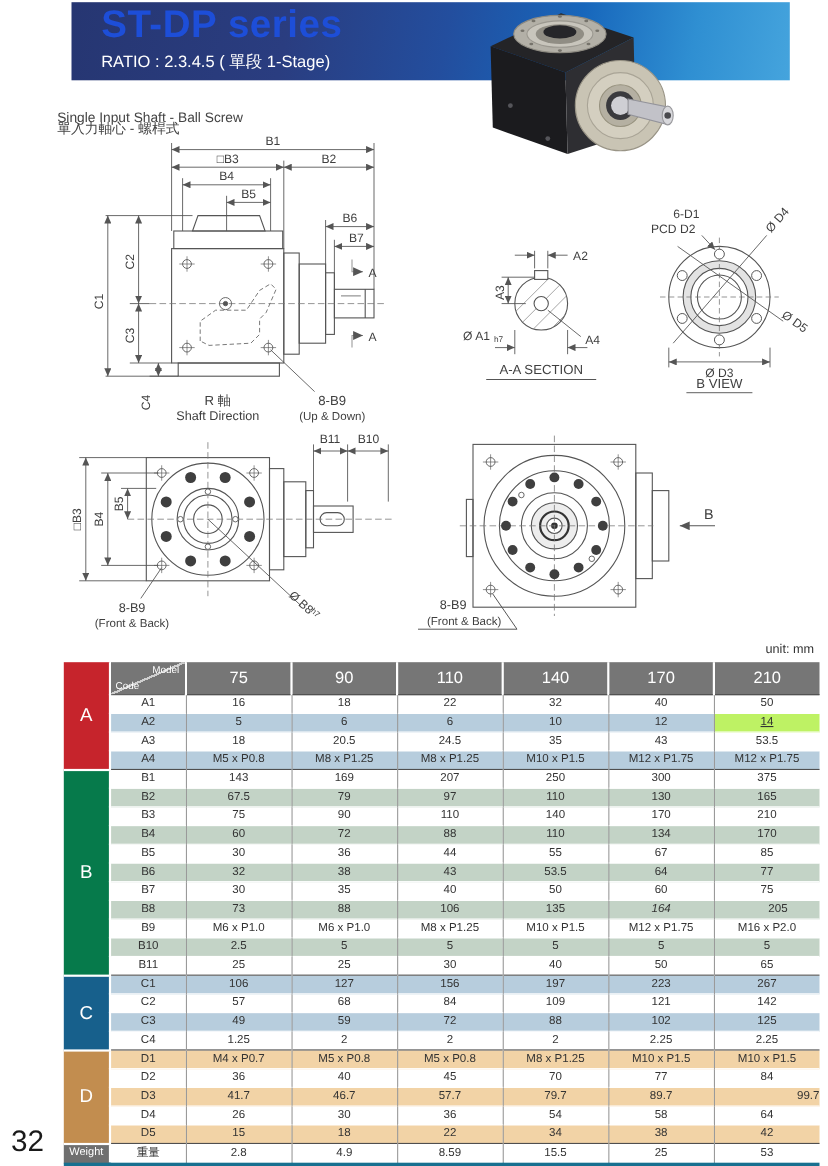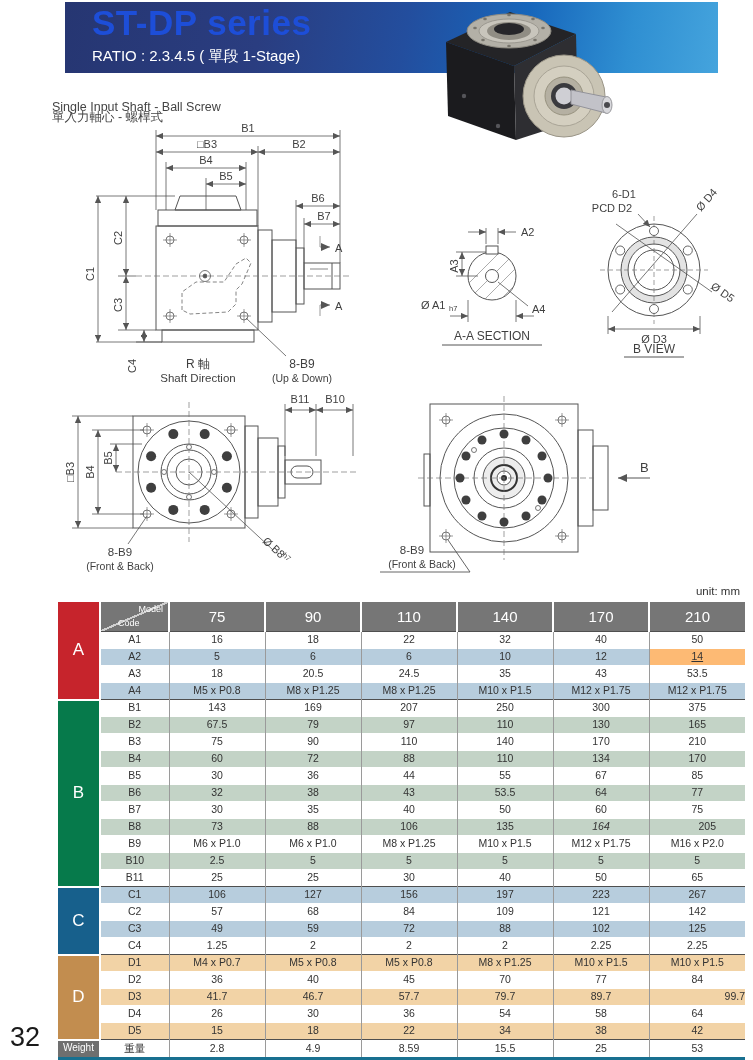--- a/index.html
+++ b/index.html
@@ -22,21 +22,21 @@
   .spec-wrap{position:absolute;left:58px;top:602px;}
   table.spec{border-collapse:collapse;table-layout:fixed;width:687px;font-size:10.5px;color:#333;
              border-bottom:3px solid #187090;}
   table.spec td{height:16px;text-align:center;vertical-align:middle;padding:0;line-height:1.05;}
   tr.hdr td{height:29px;}
   td.colhead{background:#767676;color:#fff;font-size:15px;border-left:2px solid #fff;}
   td.corner{background:#767676;position:relative;border-left:2px solid #fff;}
   td.corner .diag{position:absolute;left:0;top:0;right:0;bottom:0;
      background:linear-gradient(to bottom right,rgba(0,0,0,0) calc(50% - 1px),#cfcfcf calc(50% - 1px),#cfcfcf calc(50% + 1px),rgba(0,0,0,0) calc(50% + 1px));}
   td.corner .m{position:absolute;top:3px;right:5px;font-size:9px;color:#fff;}
-  td.corner .c{position:absolute;bottom:3px;left:4px;font-size:9px;color:#fff;margin-left:13px;}
+  td.corner .c{position:absolute;bottom:3px;left:4px;font-size:9px;color:#fff;}
   td.grp{color:#fff;font-size:17px;border-right:2.5px solid #fff;border-bottom:2px solid #fff;}
   td.grp.wgt{font-size:10px;}
   td.code{border-left:2.5px solid #fff;}
   td.val{border-left:1px solid #9a9a9a;}
   tr.drow td.code,tr.drow td.val{border-top:1px solid #fff;}
   tr.gstart td.code,tr.gstart td.val{border-top:1.5px solid #4f4f4f;}
 </style>
 </head>
 <body>
 
@@ -417,21 +417,21 @@
             <td class="val">40</td>
             <td class="val">50</td>
           </tr>
           <tr class="drow">
             <td class="code" style="background: rgb(183, 205, 221);">A2</td>
             <td class="val" style="background: rgb(183, 205, 221);">5</td>
             <td class="val" style="background: rgb(183, 205, 221);">6</td>
             <td class="val" style="background: rgb(183, 205, 221);">6</td>
             <td class="val" style="background: rgb(183, 205, 221);">10</td>
             <td class="val" style="background: rgb(183, 205, 221);">12</td>
-            <td class="val" style="background: #fdba74; text-decoration: underline;">14</td>
+            <td class="val" style="background: #bef264; text-decoration: underline;">14</td>
           </tr>
           <tr class="drow">
             <td class="code">A3</td>
             <td class="val">18</td>
             <td class="val">20.5</td>
             <td class="val">24.5</td>
             <td class="val">35</td>
             <td class="val">43</td>
             <td class="val">53.5</td>
           </tr>

